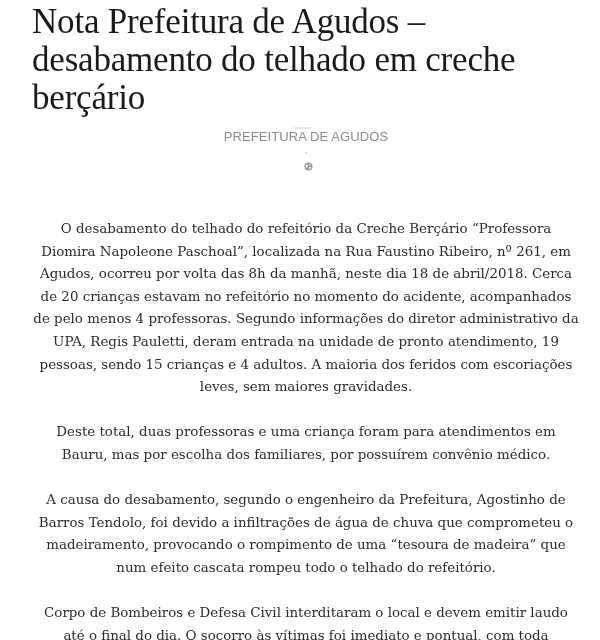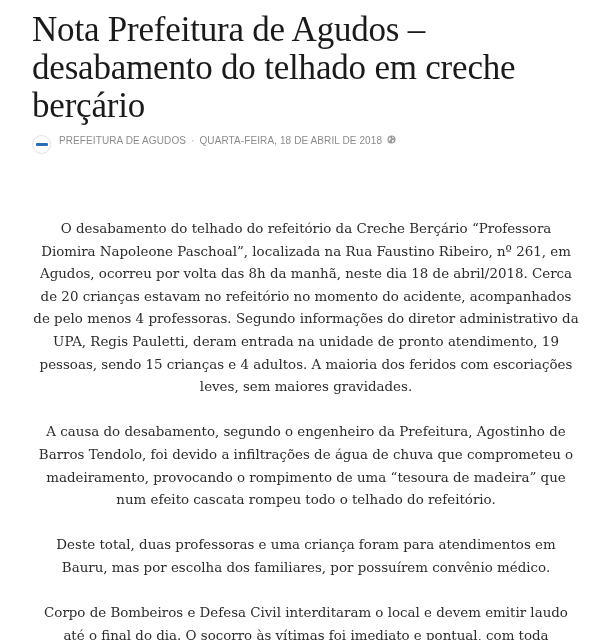--- a/index.html
+++ b/index.html
@@ -9,42 +9,44 @@
     }
     body {
       width: 600px;
       height: 640px;
       overflow: hidden;
       position: relative;
     }
     .article {
       position: absolute;
       left: 32px;
-      top: 8px;
+      top: 0;
       width: 548px;
     }
     .title {
       font-family: "DejaVu Serif", "Liberation Serif", serif;
       font-family: "Liberation Serif", serif;
       font-weight: normal;
       font-size: 35px;
       line-height: 38px;
       color: #1a1a1a;
       margin: 3px 0 0 0;
       letter-spacing: -0.2px;
     }
     .meta {
       display: flex;
+      align-items: center;
       margin-top: 10px;
       height: 22px;
       font-family: "Liberation Sans", sans-serif;
-      font-size: 10px;
+      font-size: 13px;
       color: #8c8c8c;
       text-transform: uppercase;
       letter-spacing: 0.1px;
+      flex-direction: column;
     }
     .avatar {
       width: 17px;
       height: 17px;
       border-radius: 50%;
       border: 1px solid #e2e2e2;
       background: #ffffff;
       display: flex;
       align-items: center;
       justify-content: center;
@@ -86,30 +88,29 @@
 <body>
 
 <div class="article">
   <h1 class="title">Nota Prefeitura de Agudos – desabamento do telhado em creche berçário</h1>
   <div class="meta">
     <span class="avatar">
       <span class="avatar-mark"></span>
     </span>
     <span>PREFEITURA DE AGUDOS</span>
     <span class="sep">·</span>
-    <span>QUARTA-FEIRA, 18 DE ABRIL DE 2018</span>
     <span class="globe">
       <svg width="9" height="9" viewBox="0 0 10 10">
         <circle cx="5" cy="5" r="4.5" fill="#9a9a9a"></circle>
         <path d="M2.2 3.2 C3 2.4 4 2.8 4.3 3.6 C4.6 4.5 3.6 5 3.2 5.8 C2.9 6.5 2.4 6.6 2 6 Z" fill="#ffffff"></path>
         <path d="M5.6 1.6 C6.8 1.8 7.6 2.6 7.9 3.6 C7.2 3.8 6.6 3.4 6.2 3 C5.8 2.6 5.4 2.2 5.6 1.6 Z" fill="#ffffff"></path>
         <path d="M6 5.6 C6.8 5.2 7.8 5.6 7.8 6.4 C7.4 7.4 6.6 8 5.8 8.2 C5.6 7.4 5.4 6.2 6 5.6 Z" fill="#ffffff"></path>
       </svg>
     </span>
   </div>
 </div>
 
 <div class="body">
   <p>O desabamento do telhado do refeitório da Creche Berçário “Professora Diomira Napoleone Paschoal”, localizada na Rua Faustino Ribeiro, nº 261, em Agudos, ocorreu por volta das 8h da manhã, neste dia 18 de abril/2018. Cerca de 20 crianças estavam no refeitório no momento do acidente, acompanhados de pelo menos 4 professoras. Segundo informações do diretor administrativo da UPA, Regis Pauletti, deram entrada na unidade de pronto atendimento, 19 pessoas, sendo 15 crianças e 4 adultos. A maioria dos feridos com escoriações leves, sem maiores gravidades.</p>
+  <p>Deste total, duas professoras e uma criança foram para atendimentos em Bauru, mas por escolha dos familiares, por possuírem convênio médico.</p>
   <p>A causa do desabamento, segundo o engenheiro da Prefeitura, Agostinho de Barros Tendolo, foi devido a infiltrações de água de chuva que comprometeu o madeiramento, provocando o rompimento de uma “tesoura de madeira” que num efeito cascata rompeu todo o telhado do refeitório.</p>
-  <p>Deste total, duas professoras e uma criança foram para atendimentos em Bauru, mas por escolha dos familiares, por possuírem convênio médico.</p>
   <p>Corpo de Bombeiros e Defesa Civil interditaram o local e devem emitir laudo até o final do dia. O socorro às vítimas foi imediato e pontual, com toda assistência da Secretaria de Saúde, Samu, UPA e funcionários da Prefeitura.</p>
 </div>
 
 </body></html>

